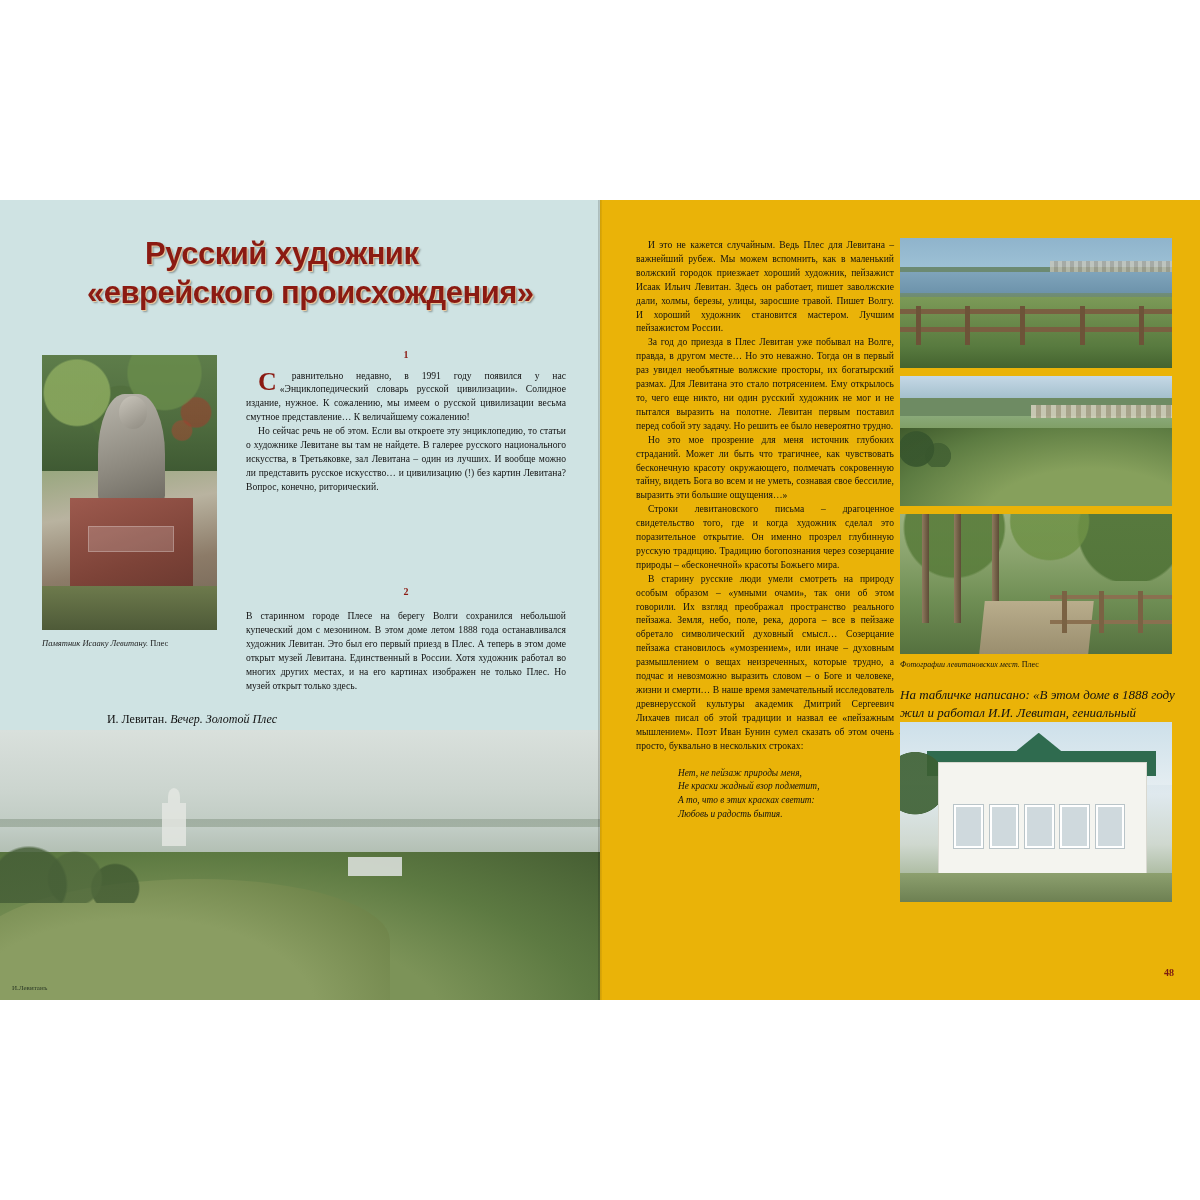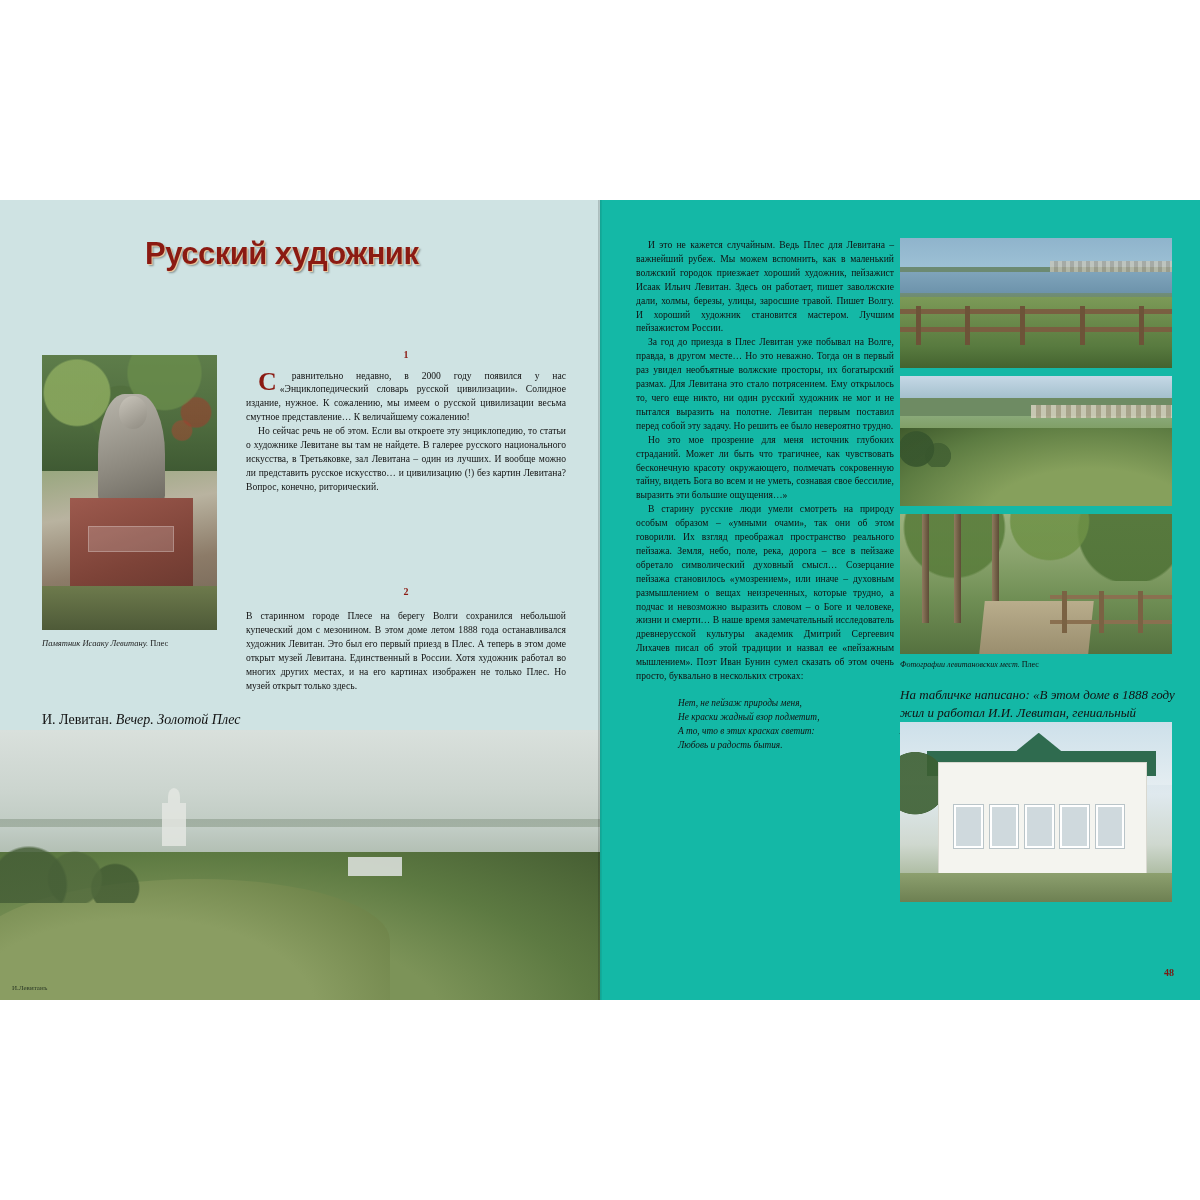--- a/index.html
+++ b/index.html
@@ -1,20 +1,20 @@
 <!DOCTYPE html>
 <html><head>
 <meta charset="utf-8">
 <style>
   html,body{margin:0;padding:0;background:#ffffff;}
   body{width:1200px;height:1200px;font-family:"Liberation Serif",serif;}
   .page{position:absolute;left:0;top:200px;width:1200px;height:800px;background:#ffffff;overflow:hidden;}
   .spread{position:absolute;left:0;top:0;width:1200px;height:800px;display:flex;}
   .left-page{position:relative;width:600px;height:800px;background:#cfe3e3;}
-  .right-page{position:relative;width:600px;height:800px;background:#14b8a6;}
+  .right-page{position:relative;width:600px;height:800px;background:#eab308;}
 
   
   .title-block{position:absolute;left:55px;top:35px;width:510px;}
   .title-line{font-family:"Liberation Sans",sans-serif;font-weight:bold;font-size:31px;letter-spacing:-0.5px;
     color:#8b1a12;line-height:1.25;text-shadow:1px 1px 0 #e8c9a0,2px 2px 2px rgba(0,0,0,0.35);}
   .title-line.l1{margin-left:90px;}
   .title-line.l2{margin-left:32px;}
 
   
   .monument-photo{position:absolute;left:42px;top:155px;width:175px;height:275px;
@@ -34,21 +34,21 @@
     background:linear-gradient(150deg,#c9c5bb,#8f8b81);}
   .mon-pedestal{position:absolute;left:16%;top:52%;width:70%;height:48%;
     background:linear-gradient(160deg,#9d5a4e,#7d4338 50%,#5e322a);}
   .mon-plaque{position:absolute;left:26%;top:62%;width:48%;height:9%;
     background:rgba(255,255,255,0.18);border:1px solid rgba(255,255,255,0.25);}
   .mon-grass{position:absolute;left:0;bottom:0;width:100%;height:16%;
     background:linear-gradient(180deg,#6d7a4c,#4e5a38);}
   .caption-left{position:absolute;left:42px;top:438px;width:185px;font-size:8.5px;font-style:italic;color:#1b1b1b;}
   .caption-left .roman{font-style:normal;}
 
-  .painting-caption{position:absolute;left:42px;top:512px;width:300px;font-size:14px;color:#111;}
+  .painting-caption{position:absolute;left:42px;top:512px;width:300px;font-size:12px;color:#111;text-align:center;}
   .painting-caption i{font-style:italic;}
 
   
   .painting{position:absolute;left:0;top:530px;width:600px;height:270px;overflow:hidden;
     background:linear-gradient(180deg,#cfd8d2 0%,#c9d2cb 22%,#b9c5b4 38%,#93a67f 55%,#6f8a56 72%,#53703f 100%);}
   .p-sky{position:absolute;left:0;top:0;width:100%;height:40%;
     background:linear-gradient(180deg,#d9e0dc,#ccd5cf 55%,#bcc8bf);}
   .p-river{position:absolute;left:0;top:36%;width:100%;height:12%;
     background:linear-gradient(180deg,#c2cdc6,#aebbae);}
   .p-far{position:absolute;left:0;top:33%;width:100%;height:10%;
@@ -145,40 +145,41 @@
 </head>
 <body>
 
 <div class="page">
   <div class="spread">
 
     <div class="left-page">
 
       <div class="title-block">
         <div class="title-line l1">Русский художник</div>
+        <div class="title-line l2">«еврейского происхождения»</div>
       </div>
 
       <div class="monument-photo">
         <div class="mon-sky"></div>
         <div class="mon-foliage"></div>
         <div class="mon-statue"></div>
         <div class="mon-head"></div>
         <div class="mon-pedestal"></div>
         <div class="mon-plaque"></div>
         <div class="mon-grass"></div>
       </div>
 
       <div class="caption-left">
         <span>Памятник Исааку Левитану.</span>
         <span class="roman">Плес</span>
       </div>
 
       <div class="col-left-text">
         <div class="secnum">1</div>
-        <p><span class="dropcap">С</span><span>равнительно недавно, в 2000 году появился у нас «Энциклопедический словарь русской цивилизации». Солидное издание, нужное. К сожалению, мы имеем о русской цивилизации весьма смутное представление… К величайшему сожалению!</span></p>
+        <p><span class="dropcap">С</span><span>равнительно недавно, в 1991 году появился у нас «Энциклопедический словарь русской цивилизации». Солидное издание, нужное. К сожалению, мы имеем о русской цивилизации весьма смутное представление… К величайшему сожалению!</span></p>
         <p>Но сейчас речь не об этом. Если вы откроете эту энциклопедию, то статьи о художнике Левитане вы там не найдете. В галерее русского национального искусства, в Третьяковке, зал Левитана – один из лучших. И вообще можно ли представить русское искусство… и цивилизацию (!) без картин Левитана? Вопрос, конечно, риторический.</p>
       </div>
 
       <div class="para2">
         <div class="secnum">2</div>
         <p>В старинном городе Плесе на берегу Волги сохранился небольшой купеческий дом с мезонином. В этом доме летом 1888 года останавливался художник Левитан. Это был его первый приезд в Плес. А теперь в этом доме открыт музей Левитана. Единственный в России. Хотя художник работал во многих других местах, и на его картинах изображен не только Плес. Но музей открыт только здесь.</p>
       </div>
 
       <div class="painting-caption">
         <span>И. Левитан.</span>
@@ -197,20 +198,21 @@
         <div class="p-sign">И.Левитанъ</div>
       </div>
     </div>
 
     <div class="right-page">
 
       <div class="col-right-text">
         <p>И это не кажется случайным. Ведь Плес для Левитана – важнейший рубеж. Мы можем вспомнить, как в маленький волжский городок приезжает хороший художник, пейзажист Исаак Ильич Левитан. Здесь он работает, пишет заволжские дали, холмы, березы, улицы, заросшие травой. Пишет Волгу. И хороший художник становится мастером. Лучшим пейзажистом России.</p>
         <p>За год до приезда в Плес Левитан уже побывал на Волге, правда, в другом месте… Но это неважно. Тогда он в первый раз увидел необъятные волжские просторы, их богатырский размах. Для Левитана это стало потрясением. Ему открылось то, чего еще никто, ни один русский художник не мог и не пытался выразить на полотне. Левитан первым поставил перед собой эту задачу. Но решить ее было невероятно трудно.</p>
         <p>Но это мое прозрение для меня источник глубоких страданий. Может ли быть что трагичнее, как чувствовать бесконечную красоту окружающего, полмечать сокровенную тайну, видеть Бога во всем и не уметь, сознавая свое бессилие, выразить эти большие ощущения…»</p>
+        <p>Строки левитановского письма – драгоценное свидетельство того, где и когда художник сделал это поразительное открытие. Он именно прозрел глубинную русскую традицию. Традицию богопознания через созерцание природы – «бесконечной» красоты Божьего мира.</p>
         <p>В старину русские люди умели смотреть на природу особым образом – «умными очами», так они об этом говорили. Их взгляд преображал пространство реального пейзажа. Земля, небо, поле, река, дорога – все в пейзаже обретало символический духовный смысл… Созерцание пейзажа становилось «умозрением», или иначе – духовным размышлением о вещах неизреченных, которые трудно, а подчас и невозможно выразить словом – о Боге и человеке, жизни и смерти… В наше время замечательный исследователь древнерусской культуры академик Дмитрий Сергеевич Лихачев писал об этой традиции и назвал ее «пейзажным мышлением». Поэт Иван Бунин сумел сказать об этом очень просто, буквально в нескольких строках:</p>
         <div class="poem">
           <div>Нет, не пейзаж природы меня,</div>
           <div>Не краски жадный взор подметит,</div>
           <div>А то, что в этих красках светит:</div>
           <div>Любовь и радость бытия.</div>
         </div>
       </div>
 
       <div class="ph ph1">

